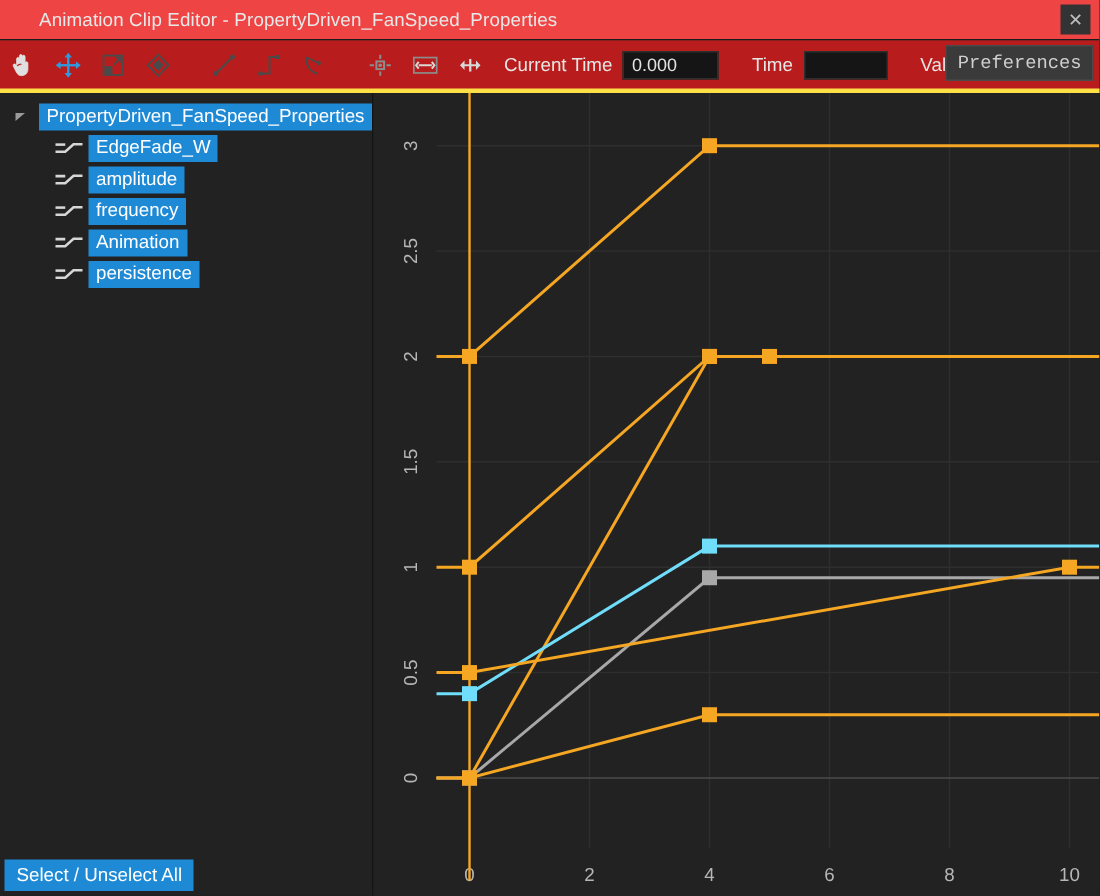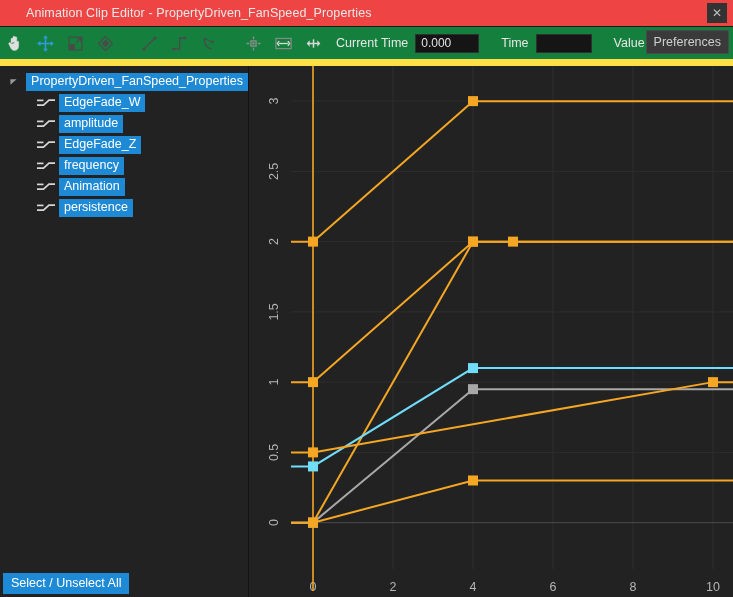--- a/index.html
+++ b/index.html
@@ -22,23 +22,23 @@
     white-space:nowrap;
   }
   .close-btn{
     position:absolute;right:6px;top:3px;width:20px;height:20px;
     background:#333333;display:flex;align-items:center;justify-content:center;
     color:#bdbdbd;font-size:12px;line-height:1;cursor:pointer;
   }
 
   
   .toolbar{
-    height:32px;min-height:32px;background:#15803d;
+    height:32px;min-height:32px;background:#b91c1c;
     display:flex;align-items:center;position:relative;
-    border-bottom:7px solid #fde047;
+    border-bottom:3px solid #fde047;
   }
   .tb-icon{
     width:30px;height:30px;display:flex;align-items:center;justify-content:center;
     cursor:pointer;flex:none;
   }
   .tb-icon svg{display:block;}
   .tb-gap{width:14px;flex:none;}
   .tb-label{
     font-size:12.5px;color:#e6e6e6;margin:0 7px 0 8px;white-space:nowrap;
   }
@@ -46,21 +46,21 @@
     height:19px;background:#151515;border:1px solid #2f2f2f;
     display:flex;align-items:center;padding:0 5px;font-size:12px;color:#e3e3e3;
     box-sizing:border-box;
   }
   .tb-field.w-current{width:64px;}
   .tb-field.w-small{width:56px;}
   .pref-btn{
     position:absolute;right:4px;top:3px;height:24px;
     background:#3a3a3a;border:1px solid #4a4a4a;
     display:flex;align-items:center;padding:0 7px;
-    font-size:12.5px;color:#cfcfcf;cursor:pointer;box-sizing:border-box;
+    font-size:12.5px;color:#cfcfcf;cursor:pointer;box-sizing:border-box;font-family:Liberation Mono, monospace;
   }
 
   
   .body{flex:1;display:flex;min-height:0;position:relative;}
 
   
   .tree-panel{
     width:248px;min-width:248px;background:#222222;
     position:relative;border-right:1px solid #141414;
   }
@@ -226,27 +226,20 @@
               <path d="M1 4.4h6.5" fill="none" stroke="#d6d6d6" stroke-width="1.7"></path>
             </svg>
             <div class="tree-label">EdgeFade_W</div>
           </div>
           <div class="tree-row child">
             <svg class="curve-ico" viewBox="0 0 20 14">
               <path d="M1 9.2h6.5L13 4.2h6" fill="none" stroke="#d6d6d6" stroke-width="1.7"></path>
               <path d="M1 4.4h6.5" fill="none" stroke="#d6d6d6" stroke-width="1.7"></path>
             </svg>
             <div class="tree-label">amplitude</div>
-          </div>
-          <div class="tree-row child">
-            <svg class="curve-ico" viewBox="0 0 20 14">
-              <path d="M1 9.2h6.5L13 4.2h6" fill="none" stroke="#d6d6d6" stroke-width="1.7"></path>
-              <path d="M1 4.4h6.5" fill="none" stroke="#d6d6d6" stroke-width="1.7"></path>
-            </svg>
-            <div class="tree-label">EdgeFade_Z</div>
           </div>
           <div class="tree-row child">
             <svg class="curve-ico" viewBox="0 0 20 14">
               <path d="M1 9.2h6.5L13 4.2h6" fill="none" stroke="#d6d6d6" stroke-width="1.7"></path>
               <path d="M1 4.4h6.5" fill="none" stroke="#d6d6d6" stroke-width="1.7"></path>
             </svg>
             <div class="tree-label">frequency</div>
           </div>
           <div class="tree-row child">
             <svg class="curve-ico" viewBox="0 0 20 14">

